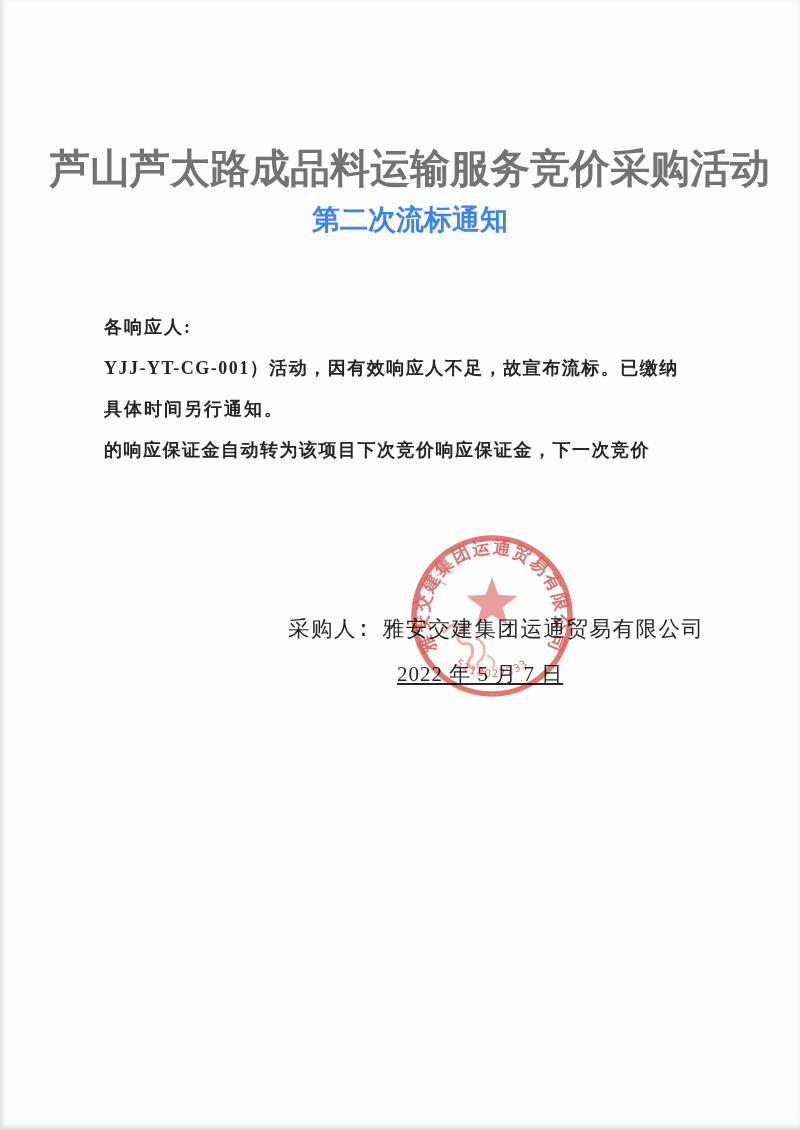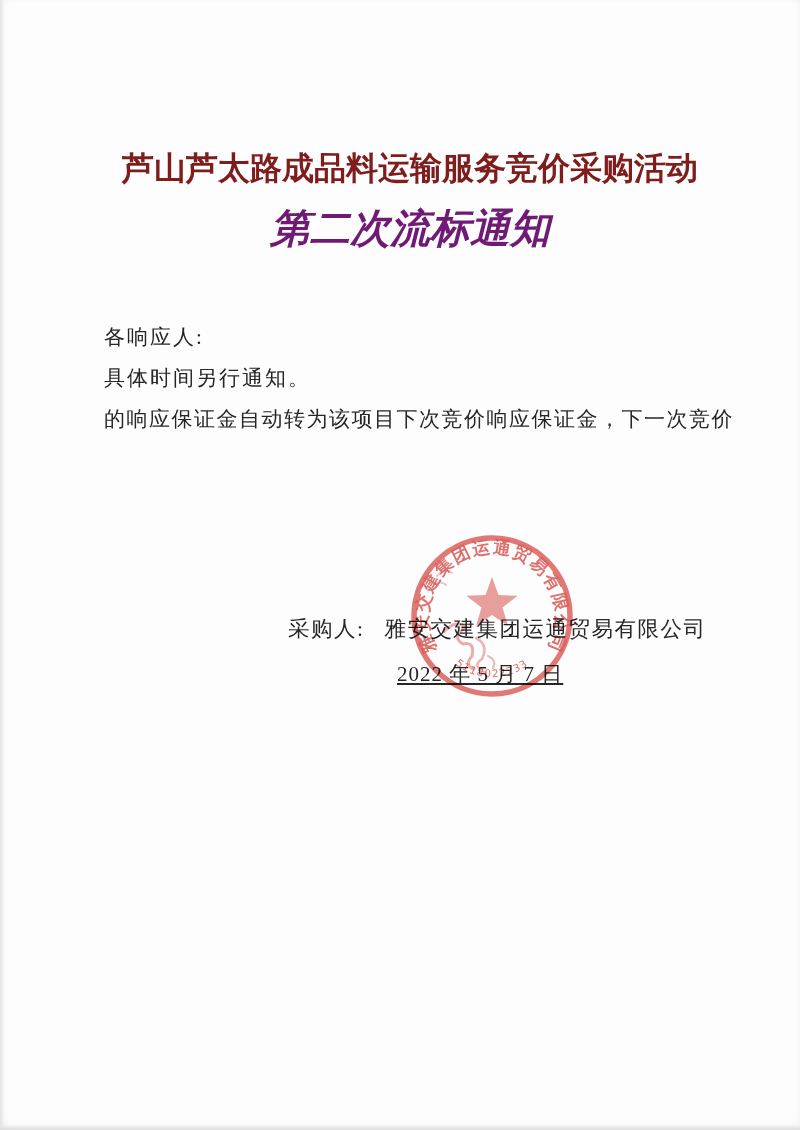--- a/index.html
+++ b/index.html
@@ -15,44 +15,45 @@
   }
   .edge-left {
     position: absolute; left: 0; top: 0; width: 4px; height: 100%;
     background: linear-gradient(to right, #e3e3e3, rgba(255,255,255,0));
   }
   .edge-bottom {
     position: absolute; left: 0; bottom: 0; width: 100%; height: 5px;
     background: linear-gradient(to top, #dedede, rgba(255,255,255,0));
   }
   .title-line1 {
-    position: absolute; top: 147px; left: 20px; width: 780px;
-    text-align: center; font-size: 32px; font-weight: bold;
-    color: #7f1d1d; letter-spacing: 0px; white-space: nowrap;
+    position: absolute; top: 141px; left: 20px; width: 780px;
+    text-align: center; font-size: 40px; font-weight: bold;
+    color: #737373; letter-spacing: 0px; white-space: nowrap;
   }
   .title-line2 {
     position: absolute; top: 201px; left: 20px; width: 780px;
-    text-align: center; font-size: 40px; font-weight: bold;
-    color: #701a75; letter-spacing: 0px; white-space: nowrap; font-style: italic;
+    text-align: center; font-size: 28px; font-weight: bold;
+    color: #3b82f6; letter-spacing: 0px; white-space: nowrap;
   }
   .body-block {
-    position: absolute; top: 317px; left: 104px; width: 620px;
-    font-size: 21px;
+    position: absolute; top: 307px; left: 104px; width: 620px;
+    font-size: 18px;
+    font-weight: bold;
   }
   .body-line { line-height: 41px; white-space: nowrap; }
   .line-salutation { letter-spacing: 2px; }
   .line-p1 { padding-left: 31px; letter-spacing: 4px; }
   .line-p2 { letter-spacing: 1.5px; }
   .line-p3 { letter-spacing: 1.5px; }
   .line-p4 { letter-spacing: 2px; }
   .signature-line {
     position: absolute; top: 614px; left: 288px;
     font-size: 21.5px; letter-spacing: 1.5px; white-space: nowrap;
   }
-  .signature-line .buyer-label { margin-right: 20px; }
+  .signature-line .buyer-label { margin-right: 11px; font-family: Liberation Mono, monospace; }
   .date-line {
     position: absolute; top: 660px; left: 397px;
     font-size: 21px; letter-spacing: 1px; white-space: nowrap; text-decoration: underline;
   }
   .stamp {
     position: absolute; left: 392px; top: 516px; width: 200px; height: 200px;
     mix-blend-mode: multiply; opacity: 0.92;
   }
   .stamp svg { width: 100%; height: 100%; }
   .stamp .arc-company { font-family: "Liberation Serif", "DejaVu Serif", serif; font-size: 17.5px; font-weight: bold; }
@@ -63,20 +64,21 @@
 
 <div id="page">
   <div class="edge-left"></div>
   <div class="edge-bottom"></div>
 
   <div class="title-line1">芦山芦太路成品料运输服务竞价采购活动</div>
   <div class="title-line2">第二次流标通知</div>
 
   <div class="body-block">
     <div class="body-line line-salutation">各响应人:</div>
+    <div class="body-line line-p2">YJJ-YT-CG-001）活动，因有效响应人不足，故宣布流标。已缴纳</div>
     <div class="body-line line-p4">具体时间另行通知。</div>
     <div class="body-line line-p3">的响应保证金自动转为该项目下次竞价响应保证金，下一次竞价</div>
   </div>
 
   <div class="signature-line">
     <span class="buyer-label">采购人:</span><span>雅安交建集团运通贸易有限公司</span>
   </div>
 
   <div class="date-line">2022 年 5 月 7 日</div>
 

